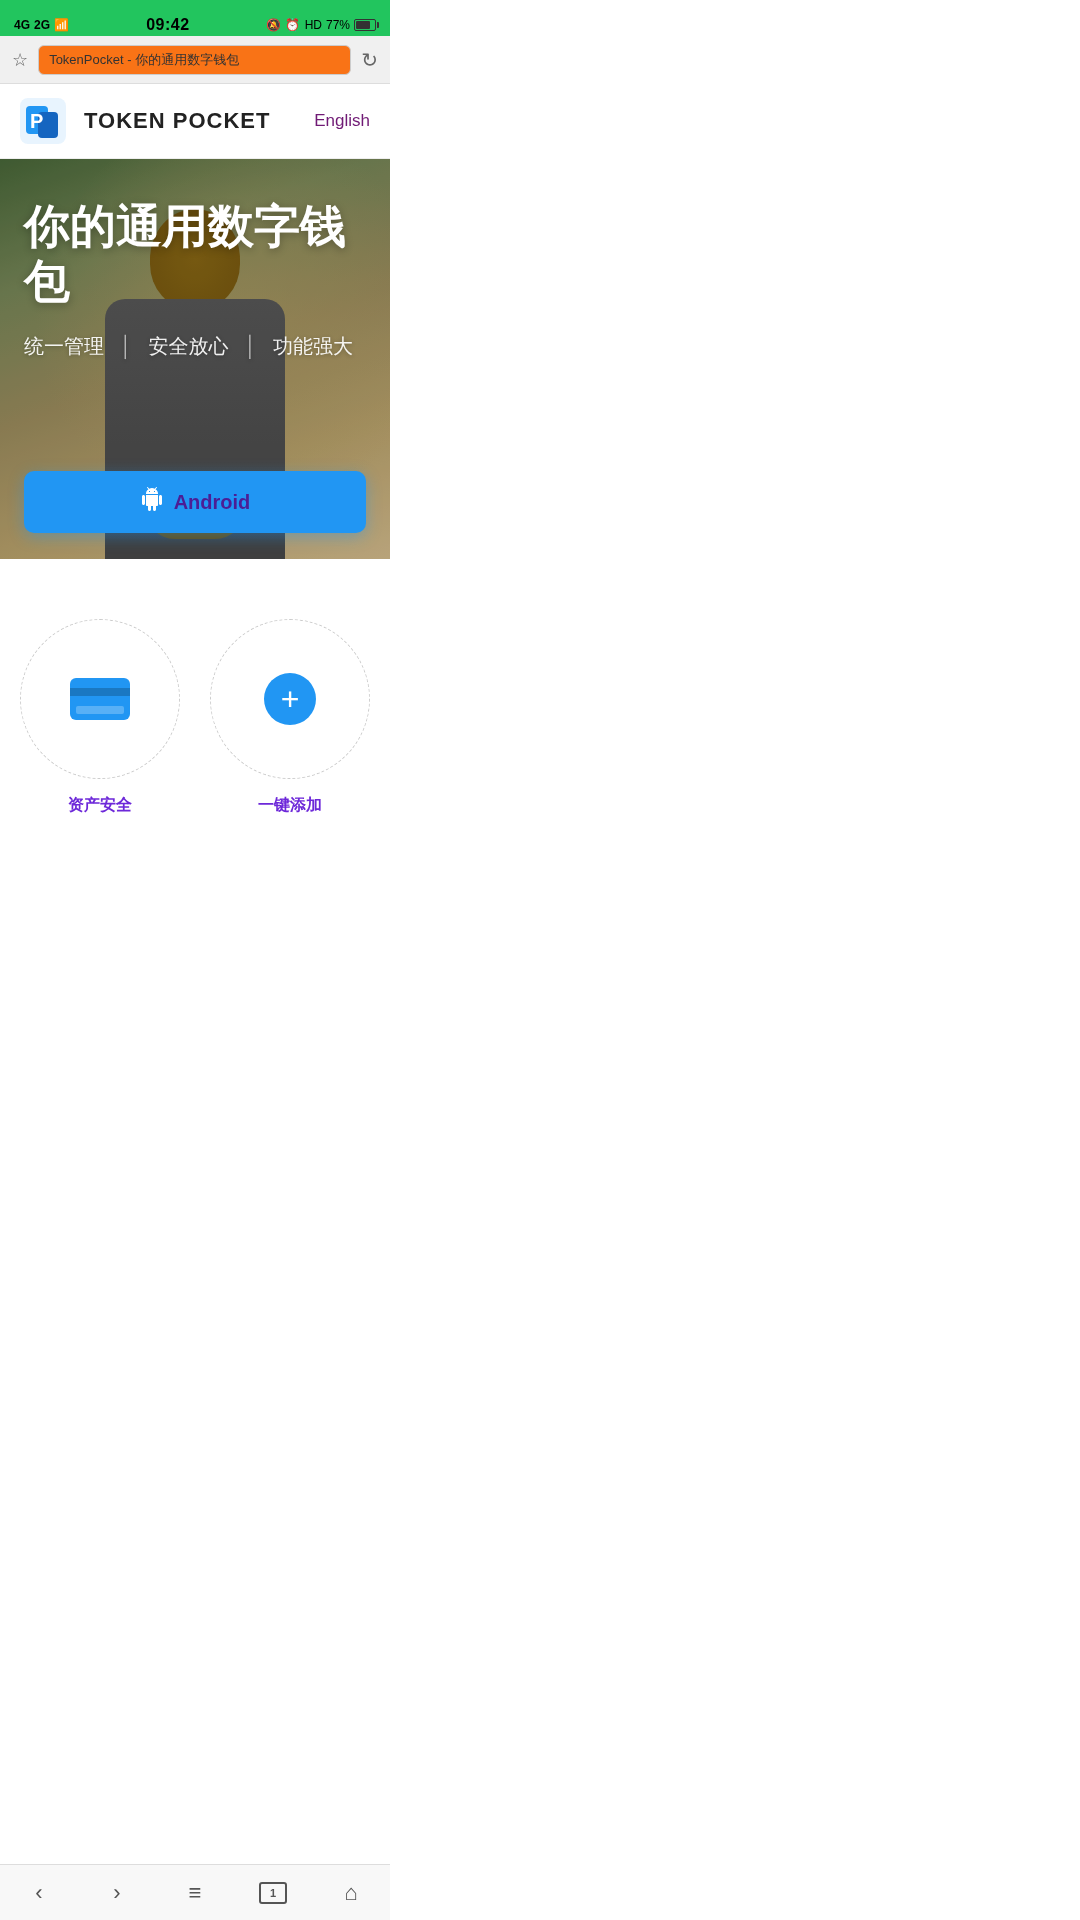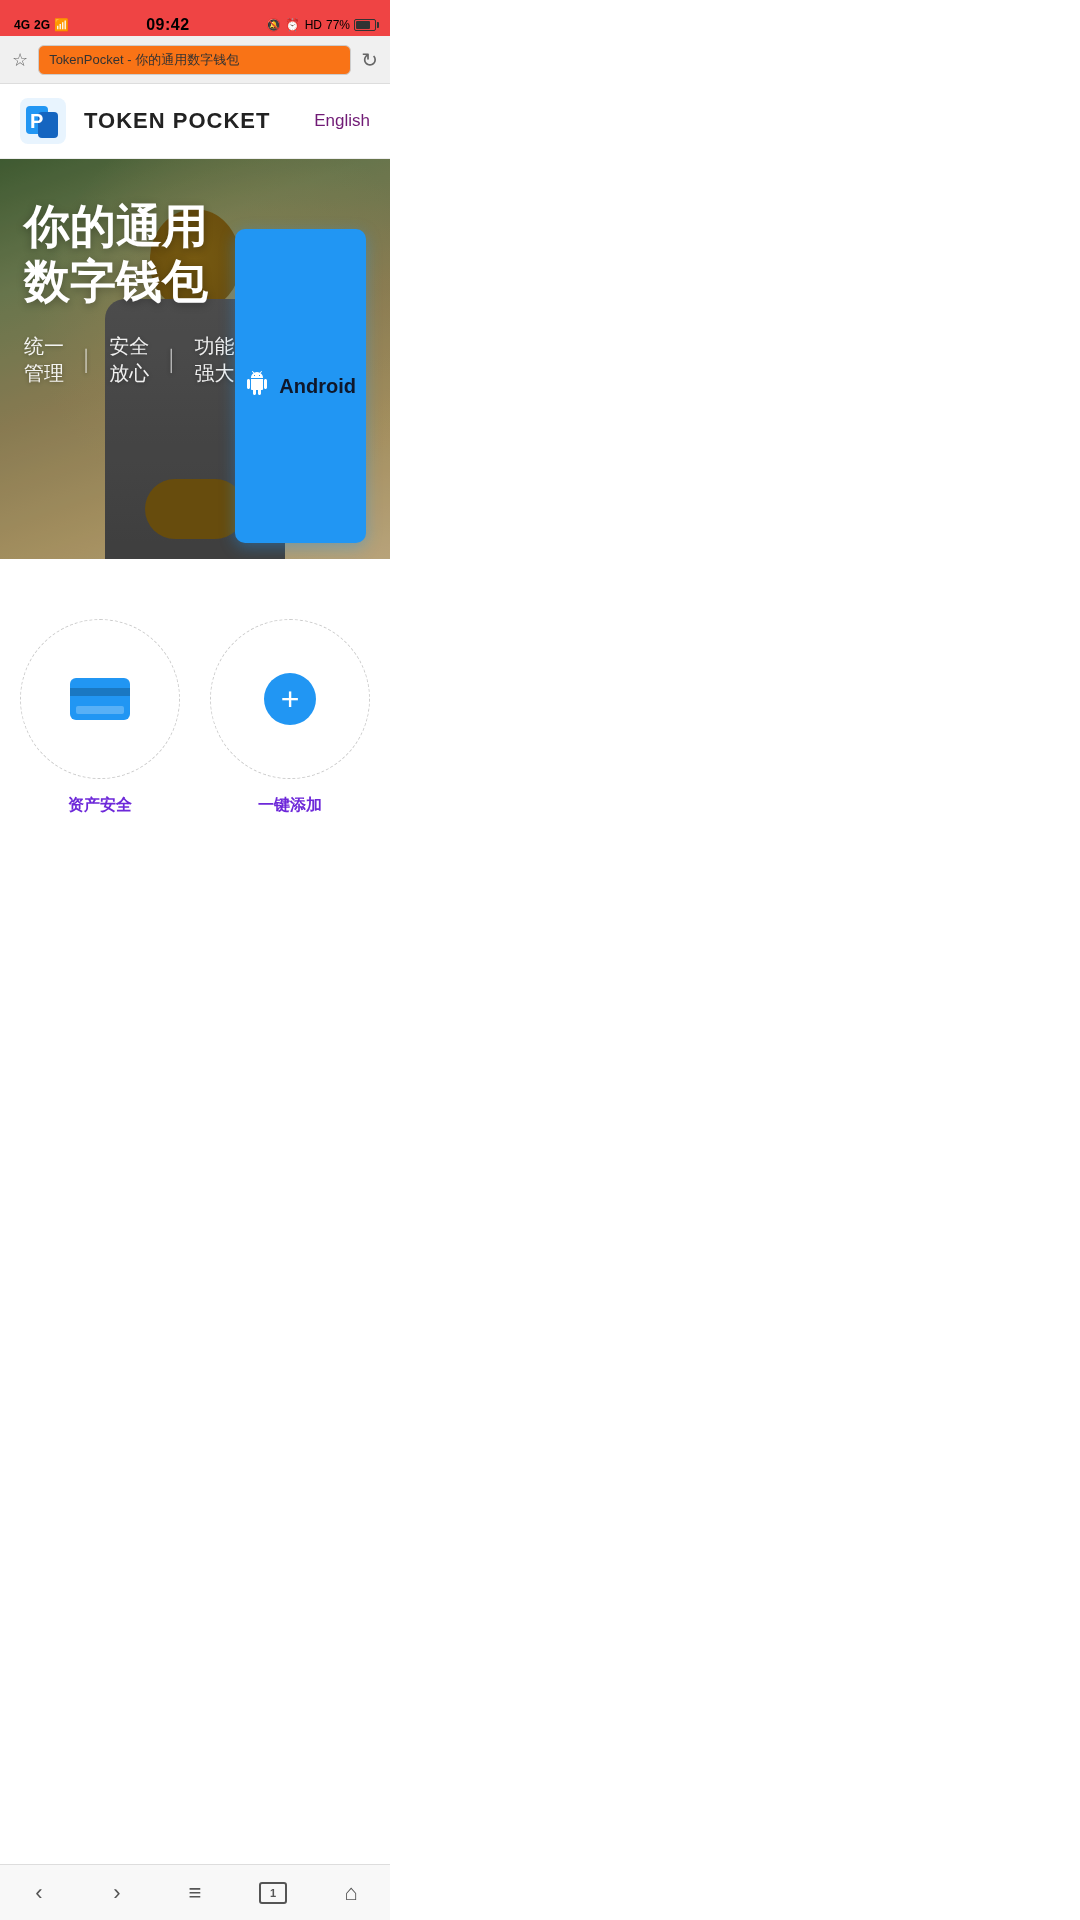--- a/index.html
+++ b/index.html
@@ -12,21 +12,21 @@
       background: #fff;
       overflow-x: hidden;
     }
 
     
     .status-bar {
       display: flex;
       justify-content: space-between;
       align-items: center;
       padding: 18px 14px 4px;
-      background: #ef4444;
+      background: #22c55e;
       height: 36px;
     }
     .status-left {
       display: flex;
       align-items: center;
       gap: 4px;
       font-size: 12px;
       font-weight: 600;
     }
     .status-center {
@@ -196,23 +196,23 @@
 
     .hero-overlay {
       position: absolute;
       top: 0; left: 0; right: 0; bottom: 0;
       background: rgba(0,0,0,0.15);
     }
 
     .hero-content {
       position: absolute;
       top: 0; left: 0; right: 0; bottom: 0;
-      padding: 40px 24px 16px;
-      display: flex;
-      flex-direction: row;
+      padding: 40px 24px 26px;
+      display: flex;
+      flex-direction: column;
       justify-content: space-between;
     }
     .hero-title {
       font-size: 46px;
       font-weight: 700;
       color: #fff;
       text-shadow: 0 2px 8px rgba(0,0,0,0.3);
       line-height: 1.2;
     }
     .hero-subtitle {
@@ -233,21 +233,21 @@
       margin-top: 30px;
     }
     .dl-button {
       flex: 1;
       display: flex;
       align-items: center;
       justify-content: center;
       gap: 10px;
       padding: 16px 10px;
       background: #2196F3;
-      color: #0f172a;
+      color: #4c1d95;
       border: none;
       border-radius: 10px;
       font-size: 20px;
       font-weight: 600;
       cursor: pointer;
       box-shadow: 0 4px 15px rgba(33,150,243,0.4);
     }
     .dl-button .btn-icon {
       font-size: 22px;
     }

